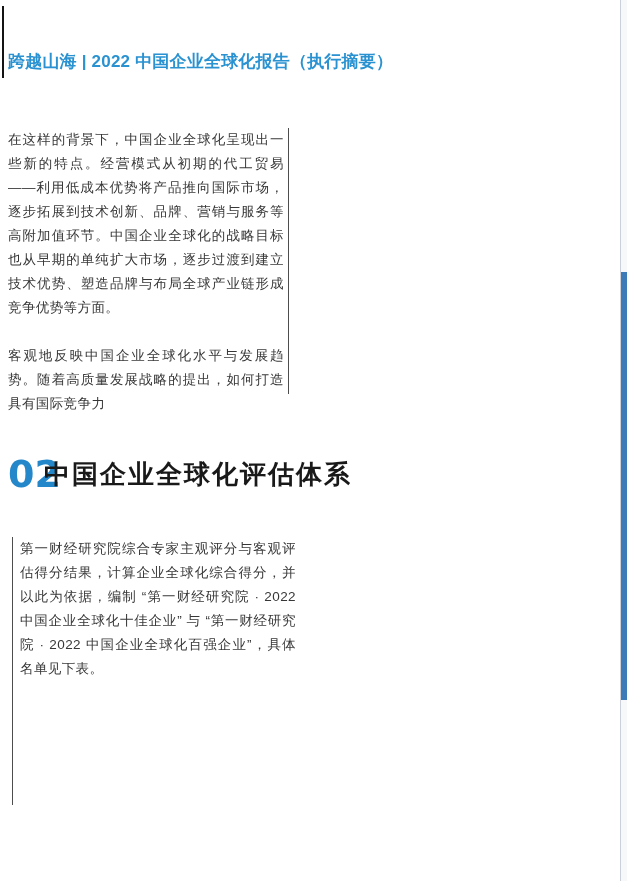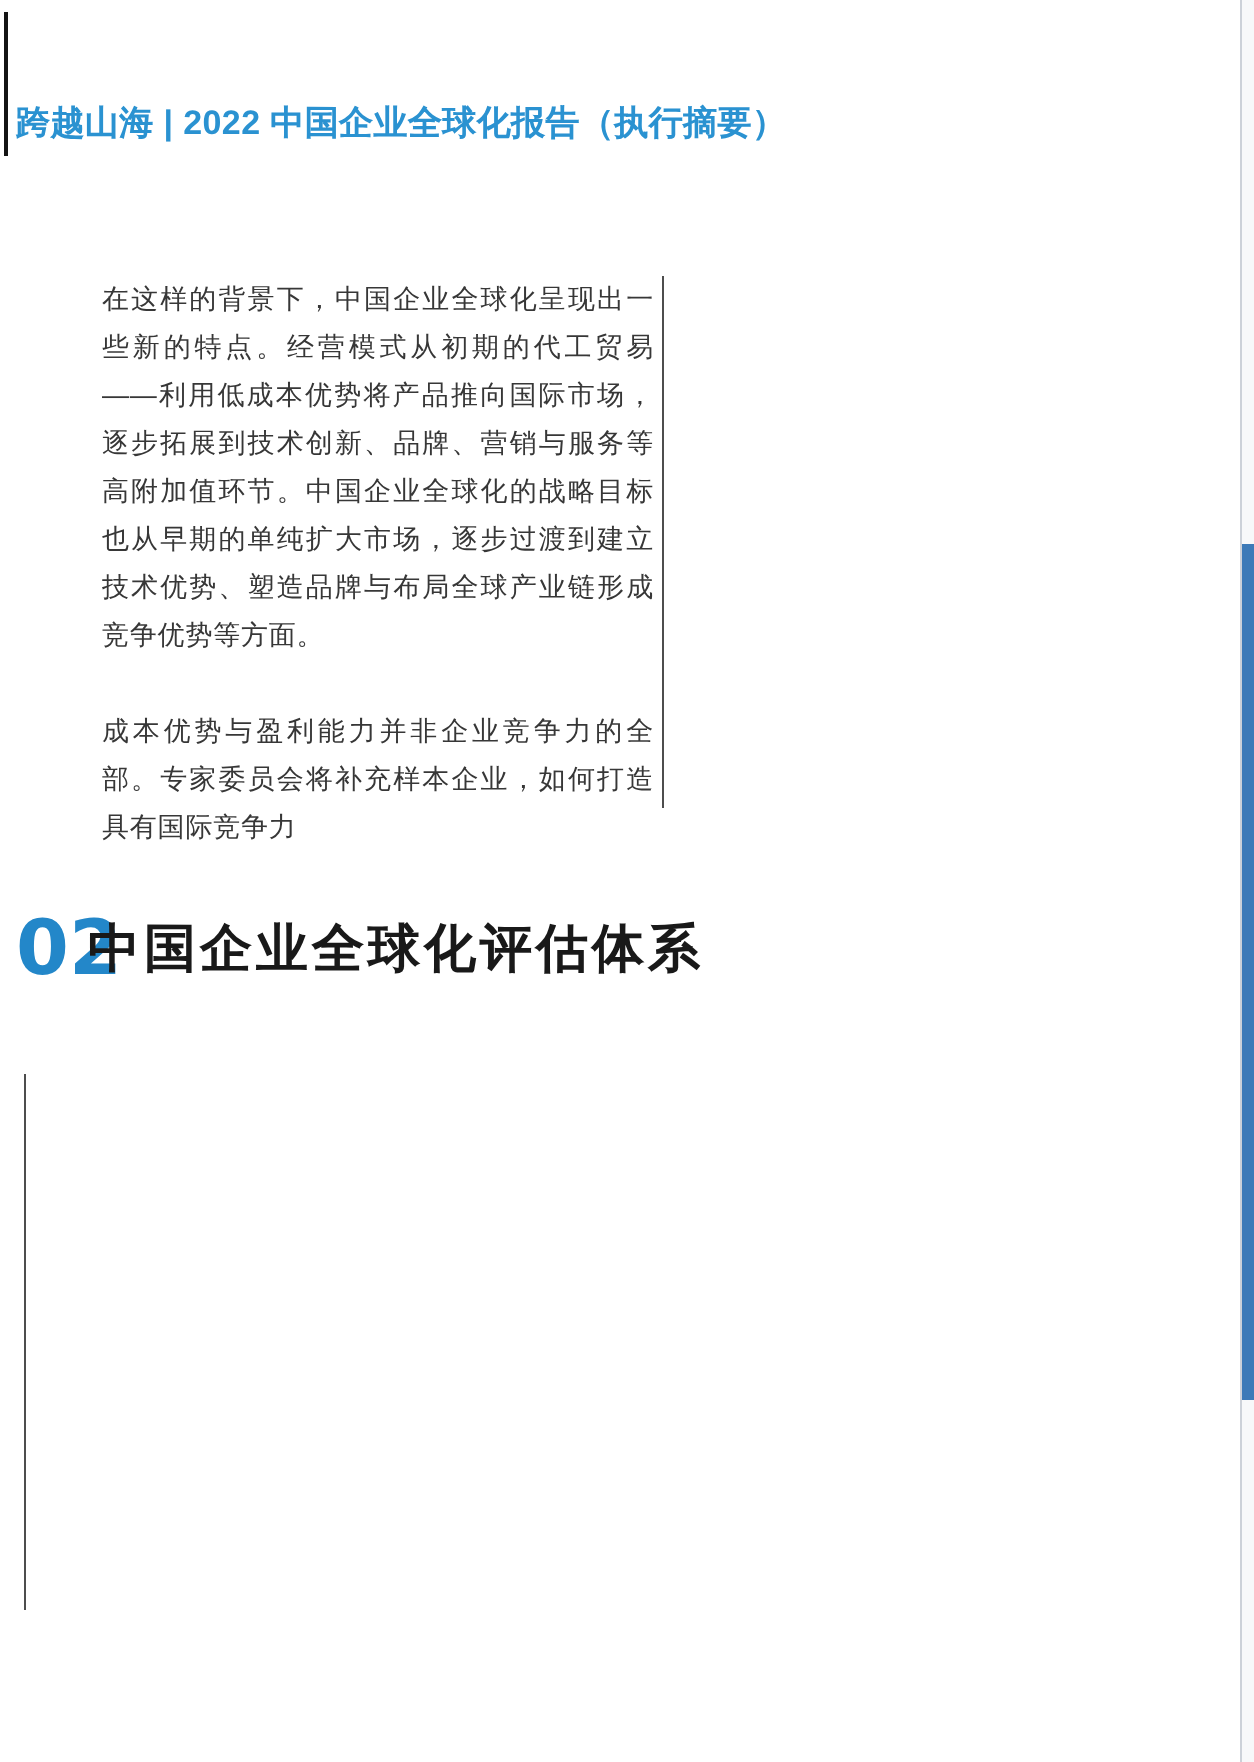--- a/index.html
+++ b/index.html
@@ -13,21 +13,21 @@
   .report-title{position:absolute;left:8px;top:50px;width:560px;
     font-size:17px;font-weight:bold;color:var(--header_blue,#2a92d1);letter-spacing:0.2px;}
 
   
   .two-col{position:absolute;left:8px;width:565px;display:flex;align-items:stretch;}
   .col{width:276px;}
   .col p{margin:0 0 24px 0;font-size:13.5px;line-height:24px;color:#373737;
     text-align:justify;letter-spacing:0.4px;}
   .col p:last-child{margin-bottom:0;}
   .divider{width:1px;background:#4d4d4d;margin-left:4px;margin-right:7px;}
-  #intro-section{top:138px;height:266px;margin-left:43px;}
+  #intro-section{top:128px;height:266px;}
   #evaluation-section{top:537px;height:268px;}
 
   
   .section-head{position:absolute;left:8px;top:452px;display:flex;align-items:center;}
   .num-block{display:flex;flex-direction:row;width:36px;}
   .num-bar{height:4px;background:var(--section_blue,#2387c9);}
   .num-text{font-size:38px;font-weight:bold;color:var(--section_blue,#2387c9);
     line-height:44px;text-align:center;font-family:"DejaVu Sans","Liberation Sans",sans-serif;}
   .section-title{font-size:26px;font-weight:bold;color:#191919;letter-spacing:2px;}
 
@@ -42,37 +42,38 @@
 
 <div id="page">
 
   <div class="left-tick"></div>
 
   <div class="report-title">跨越山海 | 2022 中国企业全球化报告（执行摘要）</div>
 
   <div class="two-col" id="intro-section">
     <div class="col">
       <p>在这样的背景下，中国企业全球化呈现出一些新的特点。经营模式从初期的代工贸易——利用低成本优势将产品推向国际市场，逐步拓展到技术创新、品牌、营销与服务等高附加值环节。中国企业全球化的战略目标也从早期的单纯扩大市场，逐步过渡到建立技术优势、塑造品牌与布局全球产业链形成竞争优势等方面。</p>
-      <p>成本优势与盈利能力并非企业竞争力的全部。专家委员会将补充样本企业，如何打造具有国际竞争力</p>
+      <p>客观地反映中国企业全球化水平与发展趋势。随着高质量发展战略的提出，如何打造具有国际竞争力</p>
     </div>
     <div class="divider"></div>
   </div>
 
   <div class="section-head">
     <div class="num-block">
       <div class="num-bar"></div>
       <div class="num-text">02</div>
       <div class="num-bar"></div>
     </div>
     <div class="section-title">中国企业全球化评估体系</div>
   </div>
 
   <div class="two-col" id="evaluation-section">
     <div class="divider"></div>
     <div class="col">
+      <p>第一财经研究院综合专家主观评分与客观评估得分结果，计算企业全球化综合得分，并以此为依据，编制 “第一财经研究院 · 2022 中国企业全球化十佳企业” 与 “第一财经研究院 · 2022 中国企业全球化百强企业”，具体名单见下表。</p>
     </div>
   </div>
 
   <div class="outer-strip"></div>
   <div class="page-border-right"></div>
   <div class="accent-bar"></div>
 
 </div>
 
 </body></html>

